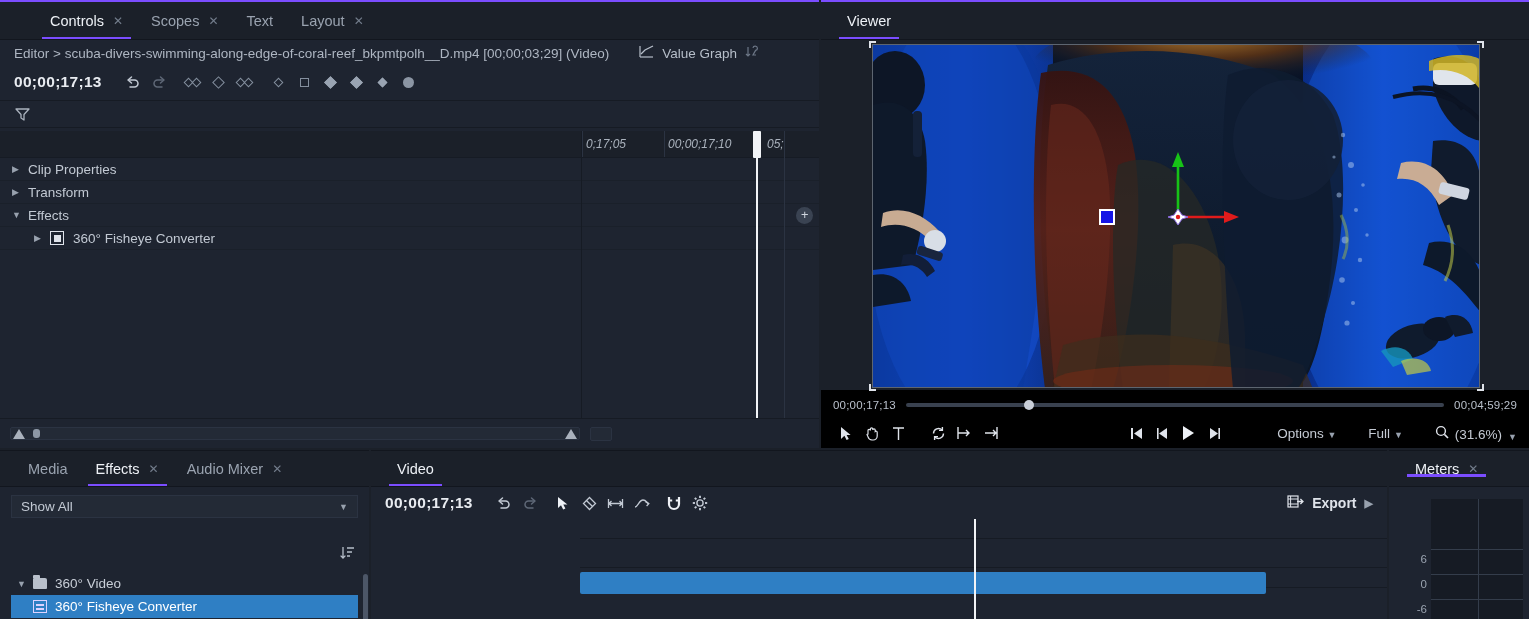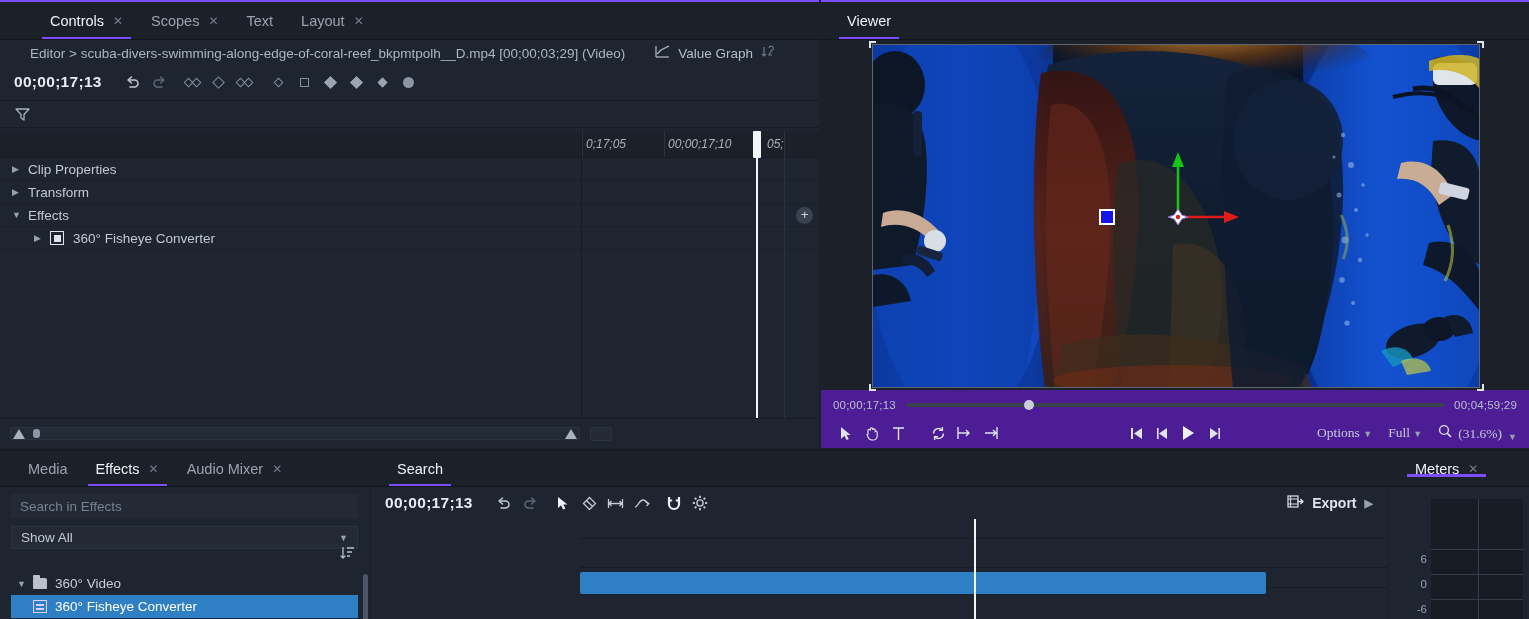--- a/index.html
+++ b/index.html
@@ -28,21 +28,21 @@
   .tab.active:after {
     content:""; position:absolute; left:6px; right:6px; bottom:0;
     height:2.5px; background:#7b4dff;
   }
   .tabclose { font-size:12px; color:#737d8c; line-height:1; }
 
   
   #controls { left:0; top:0; width:819px; height:448px; border:none; background:#1e2430; }
   #controls .tabbar { border-top:2px solid #7b4dff;padding-left:36px; }
   .ctl-breadcrumb {
-    height:26px; display:flex; align-items:center; padding:0 30px;
+    height:26px; display:flex; align-items:center; padding:0 14px;
     font-size:13.5px; color:#aeb6c2; gap:8px;
   }
   .bc-text { white-space:nowrap; overflow:hidden; }
   .vg-wrap { display:flex; align-items:center; gap:8px; margin-left:22px; color:#b6bec9; }
   .vg-label { font-size:13.5px; }
   .ctl-toolbar {
     height:32px; display:flex; align-items:center; padding:0 14px; gap:0;
   }
   .tc-big { font-size:15.5px; font-weight:bold; color:#e8ebf0; letter-spacing:.3px; }
   .kf-icons { display:flex; align-items:center; margin-left:18px; }
@@ -106,21 +106,21 @@
     position:relative; width:570px; height:13px; background:#232a36;
     border:1px solid #2b3342; border-radius:2px; display:flex; align-items:center;
   }
   .zh { width:0;height:0; border-left:6px solid transparent; border-right:6px solid transparent;
         border-bottom:10px solid #aab2bd; }
   .zh.l { position:absolute; left:2px; } .zh.r { position:absolute; right:2px; }
   .znub { position:absolute; left:22px; width:7px; height:9px; background:#8d97a5; border-radius:3px; }
   .zbox { width:22px; height:14px; background:#232a36; border:1px solid #2b3342; border-radius:2px; margin-left:10px; }
 
   
-  #viewer { left:821px; top:0; width:708px; height:448px; border:none; background:#4c1d95; }
+  #viewer { left:821px; top:0; width:708px; height:448px; border:none; background:#000000; }
   #viewer .tabbar { border-top:2px solid #7b4dff; padding-left:12px; }
   .v-stage { position:absolute; left:0; top:40px; right:0; bottom:58px; background:#1b2029; }
   .v-canvas {
     position:absolute; left:51px; top:4px; width:608px; height:344px;
     background:#0a1426; overflow:hidden; border:1px solid #5d6570;
   }
   .corner { position:absolute; width:7px; height:7px; }
   .corner.tl{left:48px;top:1px;border-left:2px solid #dfe3ea;border-top:2px solid #dfe3ea;}
   .corner.tr{left:656px;top:1px;border-right:2px solid #dfe3ea;border-top:2px solid #dfe3ea;}
   .corner.bl{left:48px;top:344px;border-left:2px solid #dfe3ea;border-bottom:2px solid #dfe3ea;}
@@ -130,21 +130,21 @@
              display:flex; align-items:center; padding:0 12px; gap:10px; }
   .tcs { font-size:11.5px; color:#b9c0cb; letter-spacing:.2px; }
   .sc-track { flex:1; height:4px; background:#39414f; border-radius:2px; position:relative; }
   .sc-knob { position:absolute; top:-3px; width:10px; height:10px; border-radius:50%; background:#c9cfd8; }
 
   .v-ctrls { position:absolute; left:0; right:0; bottom:0; height:30px;
              display:flex; align-items:center; padding:0 12px; color:#c4cad3; }
   .vic { width:26px; height:24px; display:flex; align-items:center; justify-content:center; }
   .spacer-sm { width:14px; }
   .transport { position:absolute; left:50%; transform:translateX(-50%); display:flex; align-items:center; }
-  .v-right { margin-left:auto; display:flex; align-items:center; gap:6px; font-size:13.5px; color:#c4cad3;font-family:Liberation Serif, serif; }
+  .v-right { margin-left:auto; display:flex; align-items:center; gap:22px; font-size:13.5px; color:#c4cad3; }
   .caret { font-size:9px; color:#98a1ae; }
 
   
   #effects { left:0; top:450px; width:369px; height:169px; border:none; background:#1e2430; }
   #effects .tabbar { height:37px; border-top:1px solid #12161e; }
   .fx-search { margin:7px 11px 0 11px; height:24px; background:#232a36; display:flex; align-items:center; }
   .fx-search input {
     width:100%; background:transparent; border:none; outline:none; color:#cdd3dc;
     font-size:13.5px; font-family:inherit; padding:0 9px;
   }
@@ -576,23 +576,20 @@
       <div class="tab active">
         <span>Effects</span>
         <span class="tabclose">✕</span>
       </div>
       <div class="tab">
         <span>Audio Mixer</span>
         <span class="tabclose">✕</span>
       </div>
     </div>
 
-    <div class="fx-search">
-      <input placeholder="Search in Effects" style="">
-    </div>
 
     <div class="fx-filter">
       <span>Show All</span>
       <span class="caret">▼</span>
     </div>
     <span class="sort-ico">
       <svg width="16" height="16" viewBox="0 0 16 16">
           <path d="M4 2 V13 M1.6 10.6 L4 13 L6.4 10.6" stroke="#b6bec9" fill="none" stroke-width="1.3"></path>
           <path d="M8 3 H15 M8 7 H13 M8 11 H11" stroke="#b6bec9" stroke-width="1.3"></path>
         </svg>
@@ -615,21 +612,21 @@
         
         
       </div>
     </div>
     <div class="fx-scroll"></div>
   </div>
 
   <div class="panel" id="editor">
     <div class="tabbar">
       <div class="tab active">
-        <span>Search</span>
+        <span>Video</span>
       </div>
     </div>
 
     <div class="ed-toolbar">
       <span class="ed-tc">00;00;17;13</span>
       <span style="width:18px"></span>
       <span class="ed-ico">
         <svg width="16" height="14" viewBox="0 0 16 14">
             <path d="M4 5 H9.5 a3.5 3.5 0 0 1 0 7 H5" stroke="#c2c9d3" fill="none" stroke-width="1.5" stroke-linecap="round"></path>
             <path d="M6.5 2 L3 5 L6.5 8" stroke="#c2c9d3" fill="none" stroke-width="1.5" stroke-linecap="round" stroke-linejoin="round"></path>

